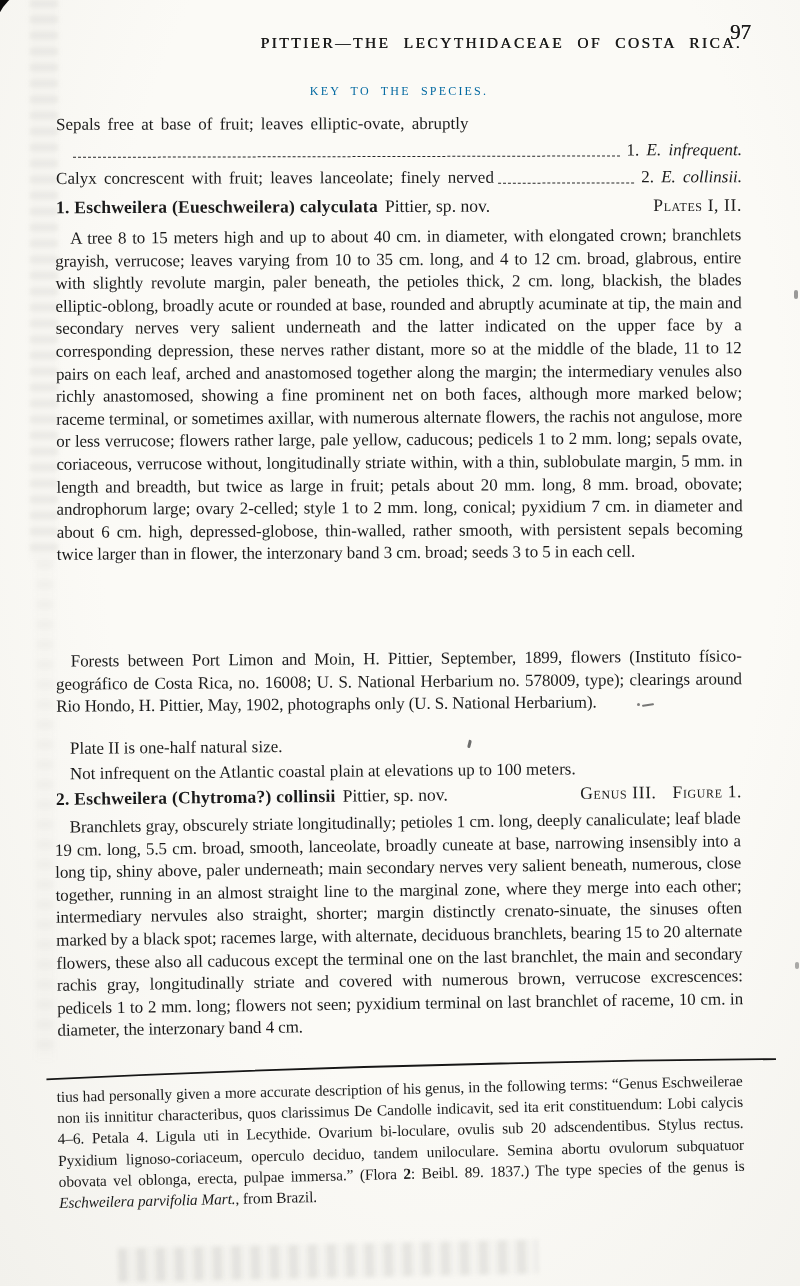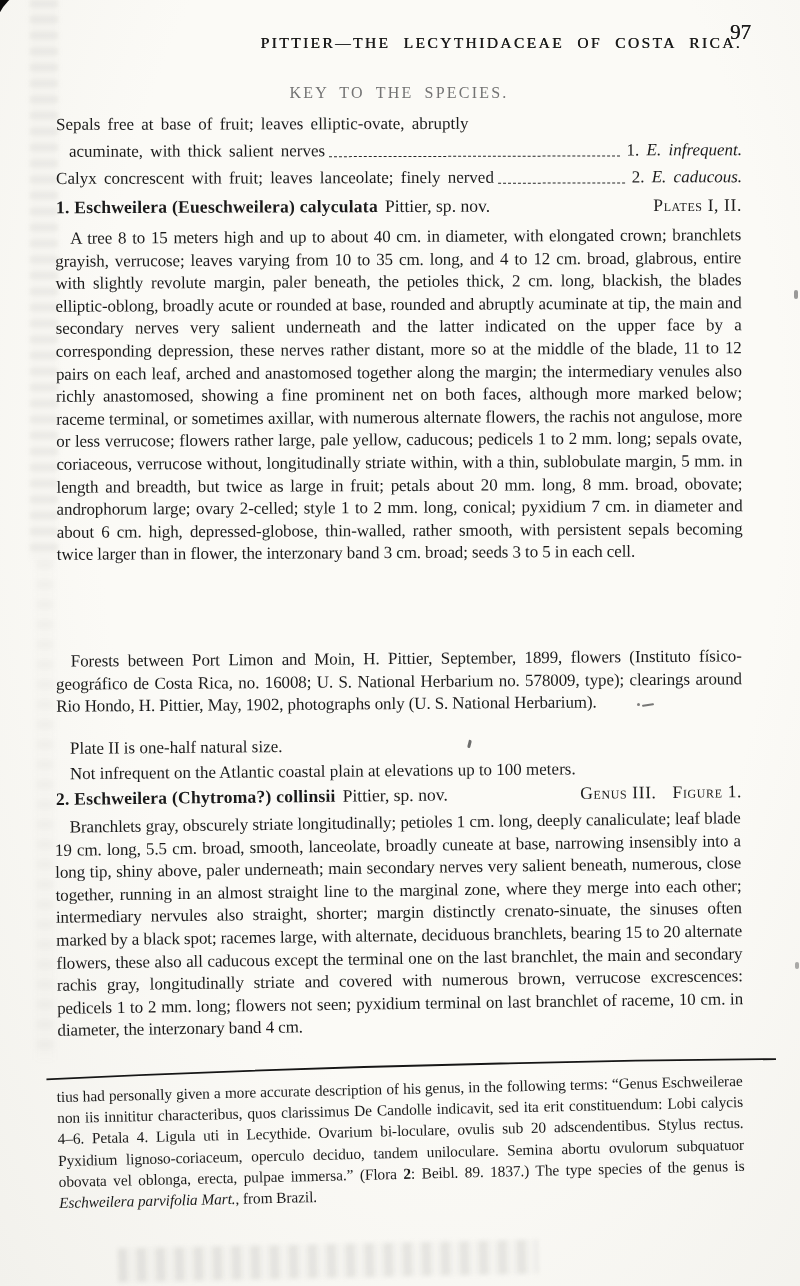--- a/index.html
+++ b/index.html
@@ -23,21 +23,21 @@
     flex: 1; text-align: right;
     font-size: 15.5px; letter-spacing: 2.4px; word-spacing: 7px;
     text-shadow: 0.35px 0 0 #1b1b1b;
   }
   .page-number {
     position: absolute; left: 730px; top: 20px; width: 50px;
     font-size: 21px; text-shadow: 0.3px 0 0 #1b1b1b;
   }
 
   
-  .sec-keyhead { top: 84px; text-align: center; font-size: 16px; letter-spacing: 2.2px; word-spacing: 5px; color: #737373; }
+  .sec-keyhead { top: 84px; text-align: center; font-size: 12px; letter-spacing: 2.2px; word-spacing: 5px; color: #0369a1; }
   .sec-key { top: 110px; font-size: 17px; line-height: 27px; word-spacing: 3px; transform: rotate(-0.15deg); }
   .key-line { display: flex; align-items: baseline; white-space: nowrap; }
   .key-wrap-indent { padding-left: 13px; }
   .leader {
     flex: 1 1 auto; min-width: 10px; align-self: flex-end;
     border-bottom: 1.6px dashed #242424;
     margin: 0 7px 7px 4px;
   }
   .key-ref .sp { font-style: italic; }
 
@@ -126,28 +126,27 @@
   </header>
   <div class="page-number">97</div>
 
   <div class="sec sec-keyhead">KEY TO THE SPECIES.</div>
 
   <div class="sec sec-key">
     <div class="key-line">
       <span>Sepals free at base of fruit; leaves elliptic-ovate, abruptly</span>
     </div>
     <div class="key-line key-wrap-indent">
-      <span>acuminate, with thick salient nerves</span>
       <span class="leader"></span>
       <span class="key-ref"><span>1.</span> <span class="sp">E. infrequent.</span></span>
     </div>
     <div class="key-line">
       <span>Calyx concrescent with fruit; leaves lanceolate; finely nerved</span>
       <span class="leader"></span>
-      <span class="key-ref"><span>2.</span> <span class="sp">E. caducous.</span></span>
+      <span class="key-ref"><span>2.</span> <span class="sp">E. collinsii.</span></span>
     </div>
   </div>
 
   <div class="sec sec-sp1head species-heading">
     <span class="species-name">1. Eschweilera (Eueschweilera) calyculata</span>
     <span class="species-author">Pittier, sp. nov.</span>
     <span class="heading-spacer"></span>
     <span class="smallcaps">Plates I, II.</span>
   </div>
 

